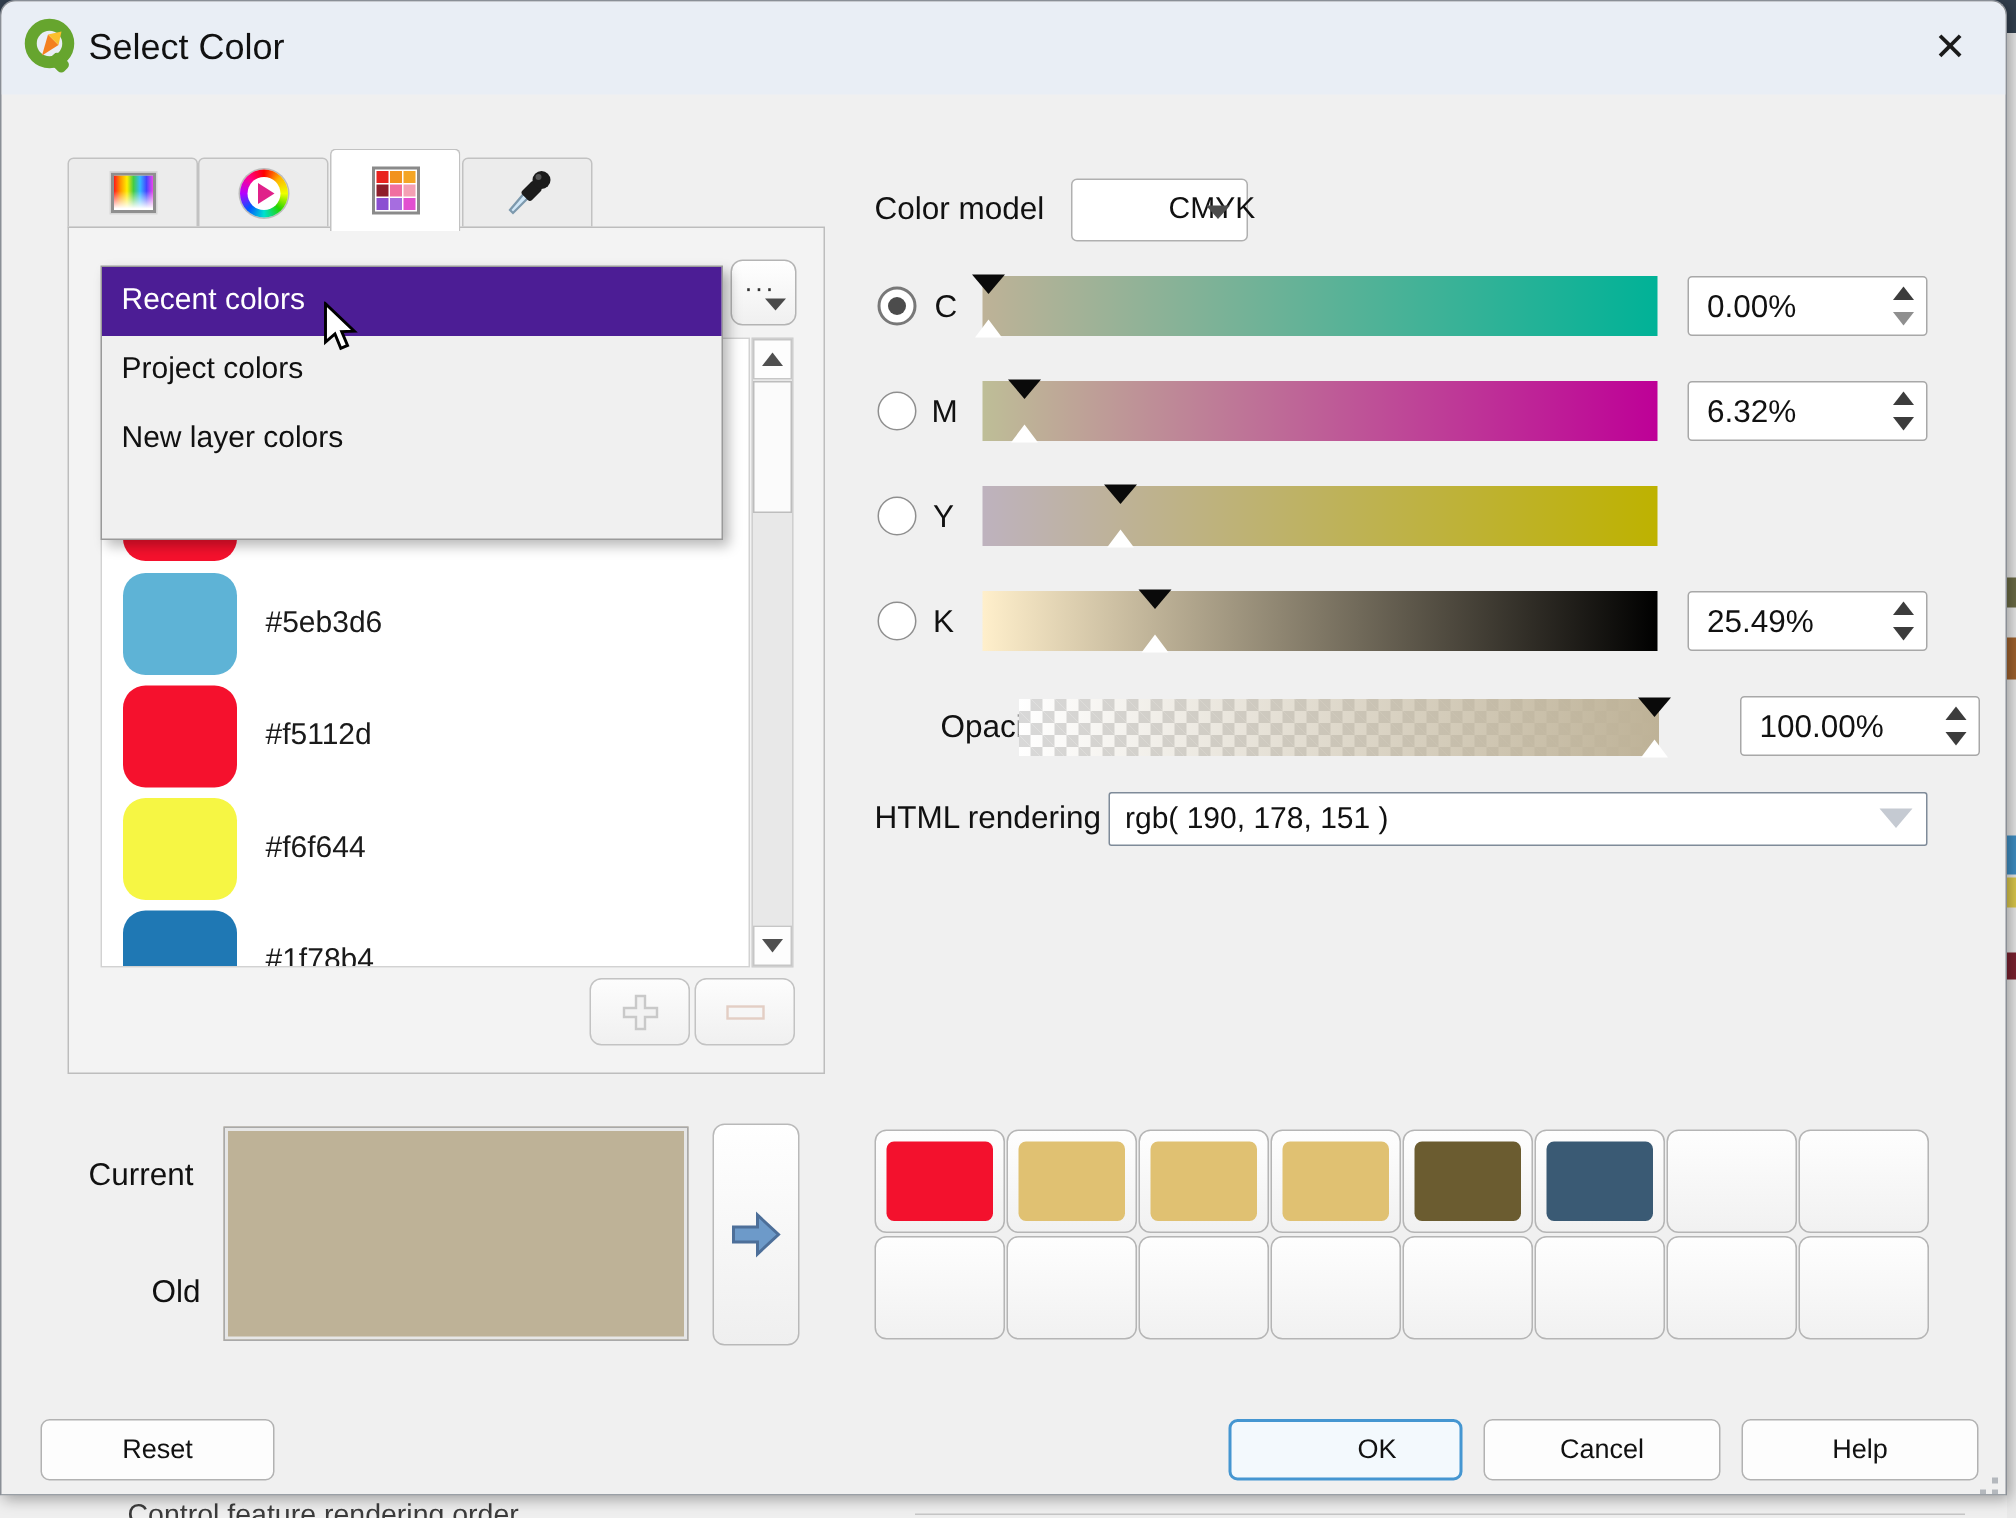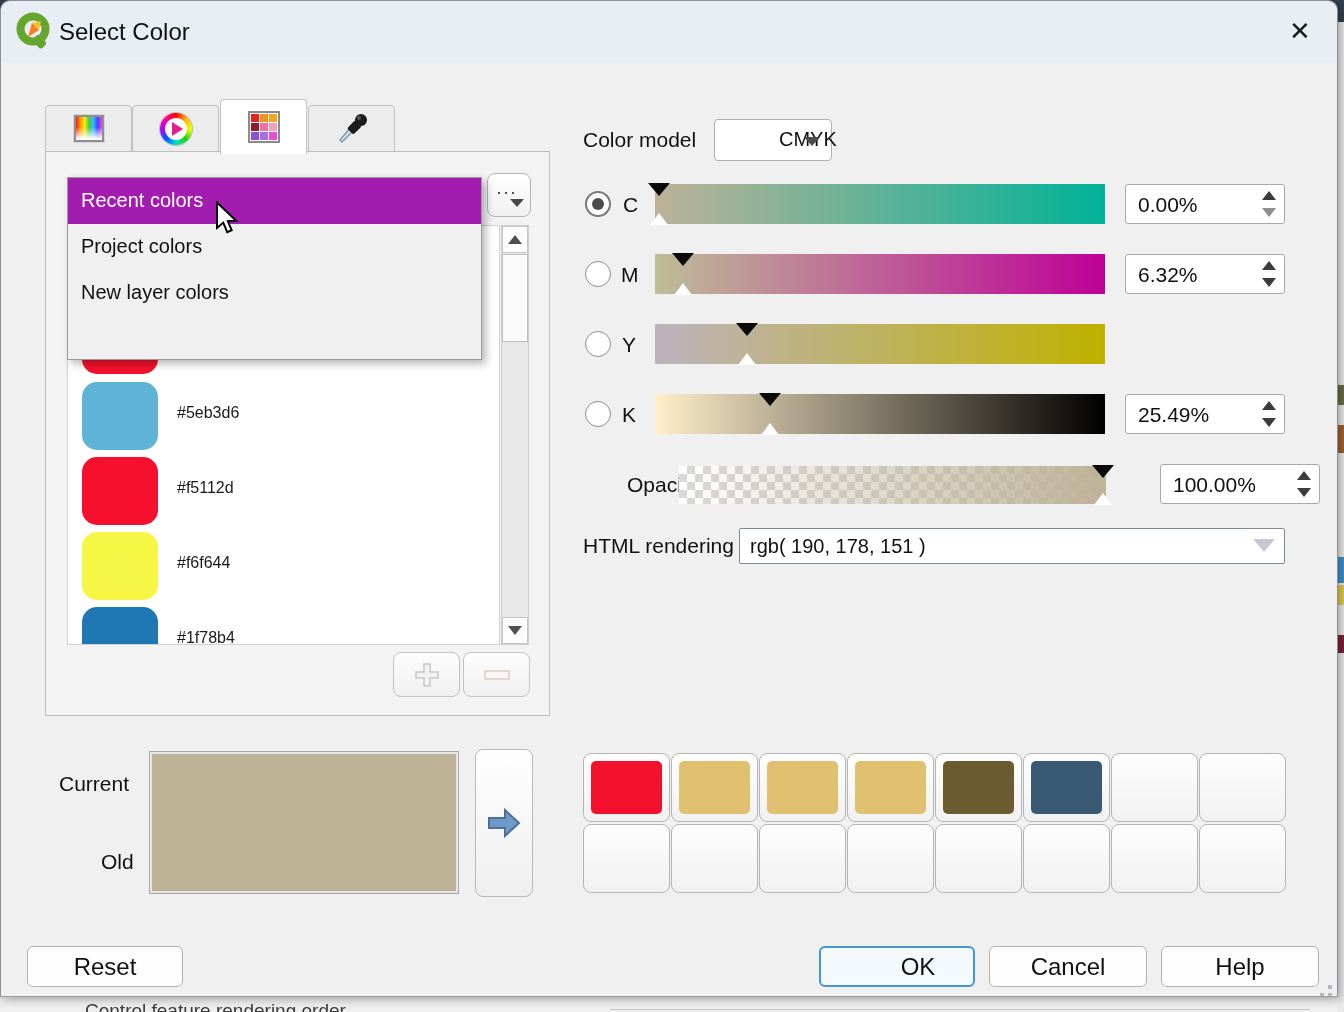--- a/index.html
+++ b/index.html
@@ -42,35 +42,35 @@
   .icon-swgrid span { display:block; }
   .sg1{background:#e8231f}.sg2{background:#f2921d}.sg3{background:#f4a526}
   .sg4{background:#8e1e2c}.sg5{background:#f06ea0}.sg6{background:#f4a0b4}
   .sg7{background:#8b4fd2}.sg8{background:#a66de0}.sg9{background:#e24fd0}
 
   
   .page-frame { position:absolute; left:44px; top:150px; width:505px; height:565px; background:#f3f3f3; border:1px solid #bdbdbd; }
   .swatch-list { position:absolute; left:66px; top:224px; width:433px; height:420px; background:#fff; border:1px solid #d2d2d2; overflow:hidden; z-index:1; }
   .list-row { position:absolute; left:0; width:100%; height:76px; }
   .chip { position:absolute; left:14px; top:0; width:76px; height:68px; border-radius:15px; }
-  .chip-label { position:absolute; left:109px; top:22px; font-size:16px; color:#1a1a1a; }
+  .chip-label { position:absolute; left:109px; top:22px; font-size:20px; color:#1a1a1a; }
 
   
   .vscroll { position:absolute; left:500px; top:224px; width:28px; height:420px; background:#e8e8e8; border:1px solid #cfcfcf; z-index:1; }
   .vs-btn { position:absolute; left:0; width:26px; height:27px; background:#fdfdfd; border:1px solid #c6c6c6; display:flex; align-items:center; justify-content:center; }
   .vs-up { top:0; } .vs-down { bottom:0; }
   .tri-up { width:0; height:0; border-left:7px solid transparent; border-right:7px solid transparent; border-bottom:9px solid #4f4f4f; }
   .tri-down { width:0; height:0; border-left:7px solid transparent; border-right:7px solid transparent; border-top:9px solid #4f4f4f; }
   .vs-thumb { position:absolute; left:0; top:28px; width:26px; height:88px; background:#fbfbfb; border:1px solid #bdbdbd; }
 
   
   .dropdown { position:absolute; left:66px; top:176px; width:415px; height:183px; background:#f0f0f0;
               border:1px solid #9a9a9a; box-shadow:4px 4px 8px rgba(0,0,0,.28); z-index:5; }
   .menu-item { position:relative; height:45.7px; display:flex; align-items:center; padding-left:13px; font-size:20px; color:#111; }
-  .menu-item.selected { background:#a21caf; color:#fff; }
+  .menu-item.selected { background:#4c1d95; color:#fff; }
 
   
   .opts-btn { position:absolute; left:486px; top:172px; width:44px; height:44px; border:1px solid #b4b4b4; border-radius:8px;
               background:linear-gradient(#ffffff,#f0f0f0); z-index:2; }
   .opts-btn .dots { position:absolute; left:8px; top:8px; font-size:18px; letter-spacing:1px; color:#333; }
   .opts-btn .arr { position:absolute; right:6px; bottom:9px; width:0; height:0;
                    border-left:7px solid transparent; border-right:7px solid transparent; border-top:8px solid #4a4a4a; }
 
   
   .sq-btn { position:absolute; top:651px; width:67px; height:45px; border:1px solid #c3c3c3; border-radius:8px;
@@ -114,21 +114,21 @@
                  box-shadow:inset 0 0 0 2px #e6e6e6; }
   .apply-btn { position:absolute; left:474px; top:748px; width:58px; height:148px; border:1px solid #b9b9b9; border-radius:8px;
                background:linear-gradient(#ffffff,#efefef); display:flex; align-items:center; justify-content:center; }
 
   .grid-cell { position:absolute; width:87px; height:69px; border:1px solid #b5b5b5; border-radius:8px;
                background:linear-gradient(#fefefe,#f1f1f1); }
   .grid-cell .fill { position:absolute; left:7px; top:7px; right:7px; bottom:7px; border-radius:5px; }
 
   
   .btn { position:absolute; top:945px; height:41px; background:#fdfdfd; border:1px solid #b2b2b2; border-radius:6px;
-         font-size:24px; color:#111; display:flex; align-items:center; justify-content:center; }
+         font-size:18px; color:#111; display:flex; align-items:center; justify-content:center; }
   .btn.primary { border:2px solid #4596d1; background:#f3f9fd; }
 
   .grip { position:absolute; right:6px; bottom:8px; width:2px; height:2px; background:#b4b8bd;
           box-shadow:0 0 0 1px #b4b8bd, -8px 8px 0 1px #b4b8bd, 0 8px 0 1px #b4b8bd, -16px 16px 0 1px #b4b8bd, -8px 16px 0 1px #b4b8bd, 0 16px 0 1px #b4b8bd; }
 
   .cursor { position:absolute; left:213px; top:200px; z-index:20; }
 </style>
 </head>
 <body>
 

